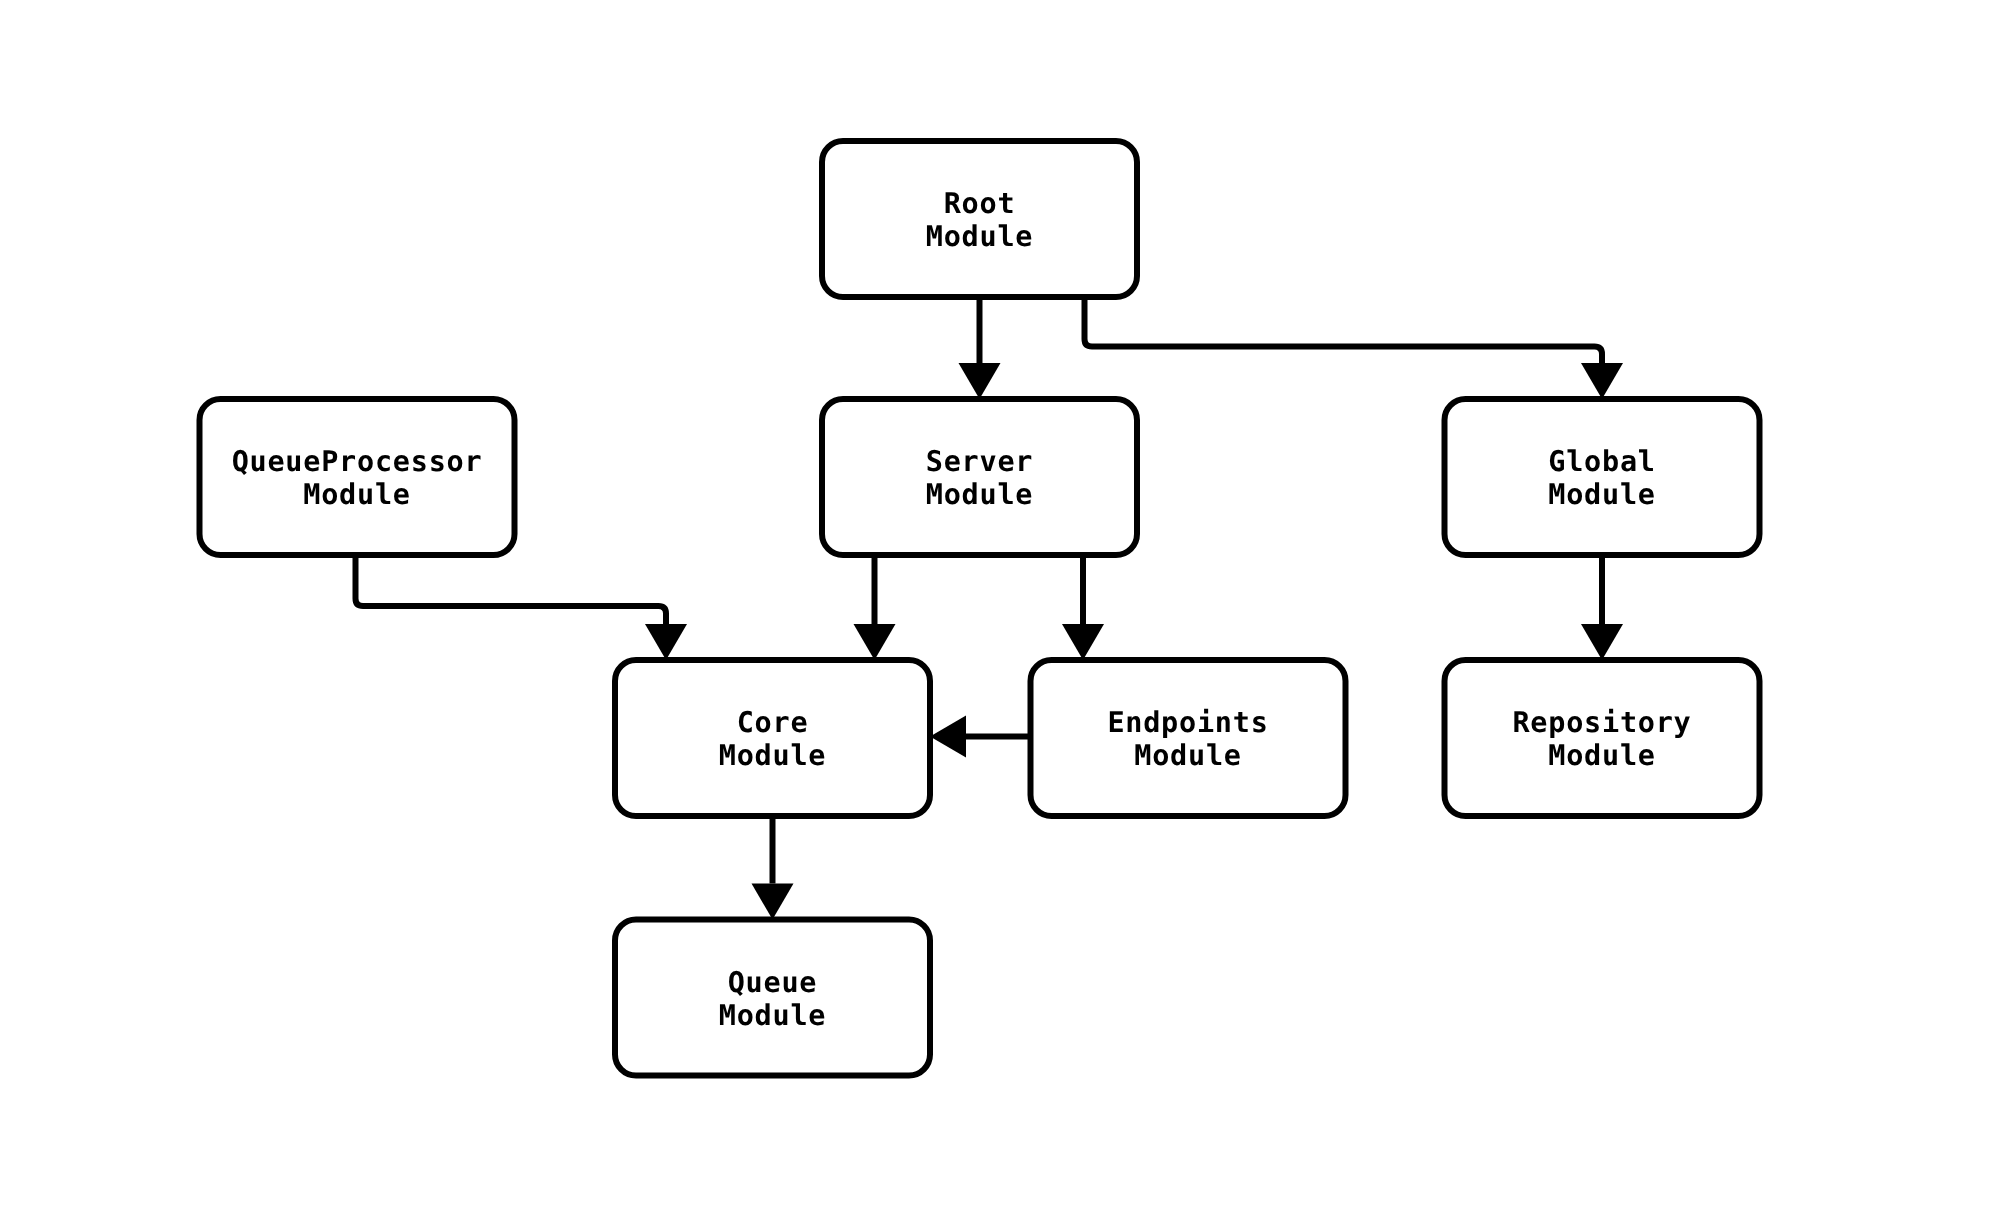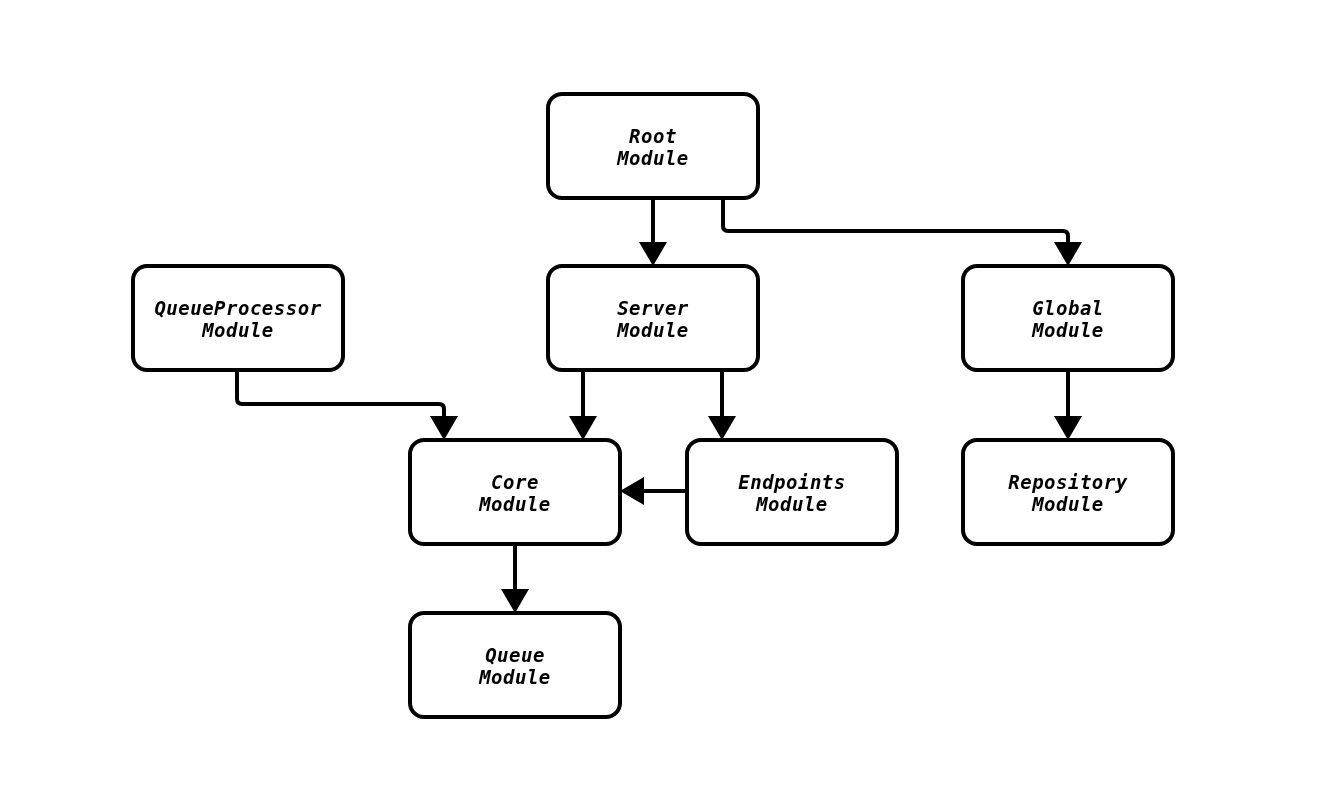--- a/index.html
+++ b/index.html
@@ -11,21 +11,20 @@
     width: 1337px;
     height: 809px;
     overflow: hidden;
     font-family: "DejaVu Sans Mono", "Liberation Mono", monospace;
   }
   #diagram-root {
     position: relative;
     width: 1337px;
     height: 809px;
     background: #ffffff;
-    font-style: italic;
   }
   svg#diagram-canvas {
     position: absolute;
     top: 0;
     left: 0;
     width: 1337px;
     height: 809px;
     display: block;
   }
   .node-box {

